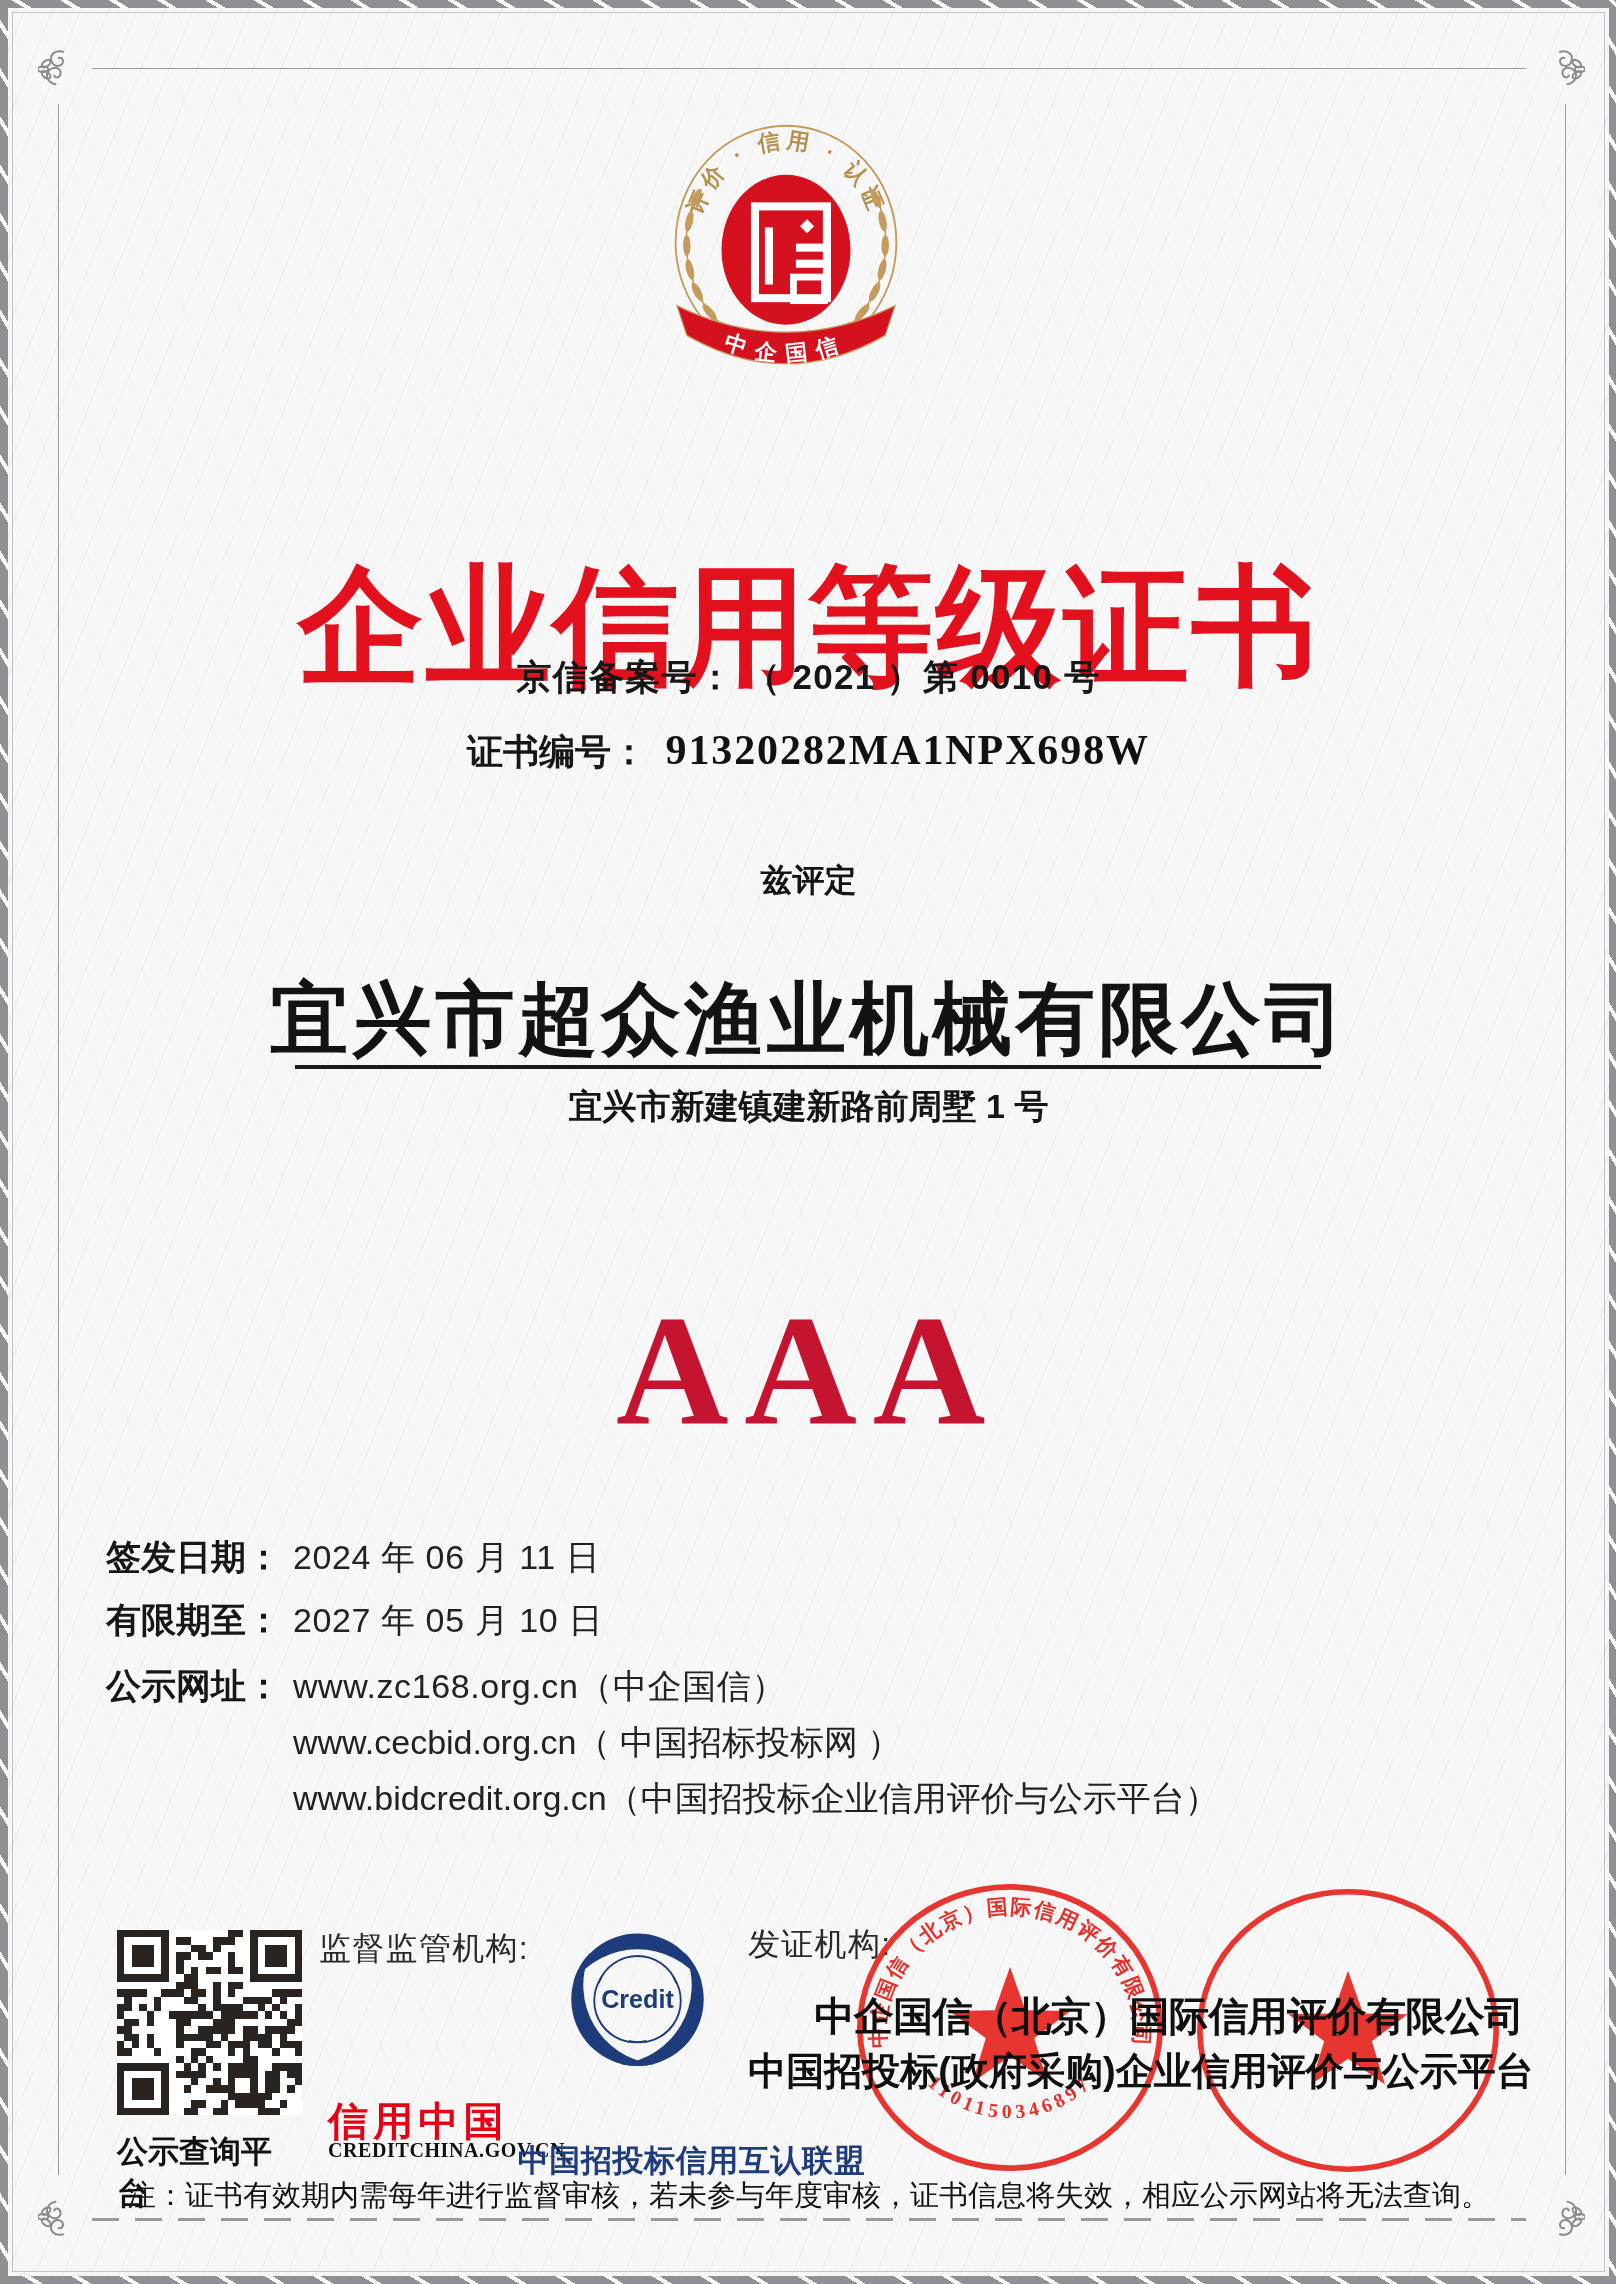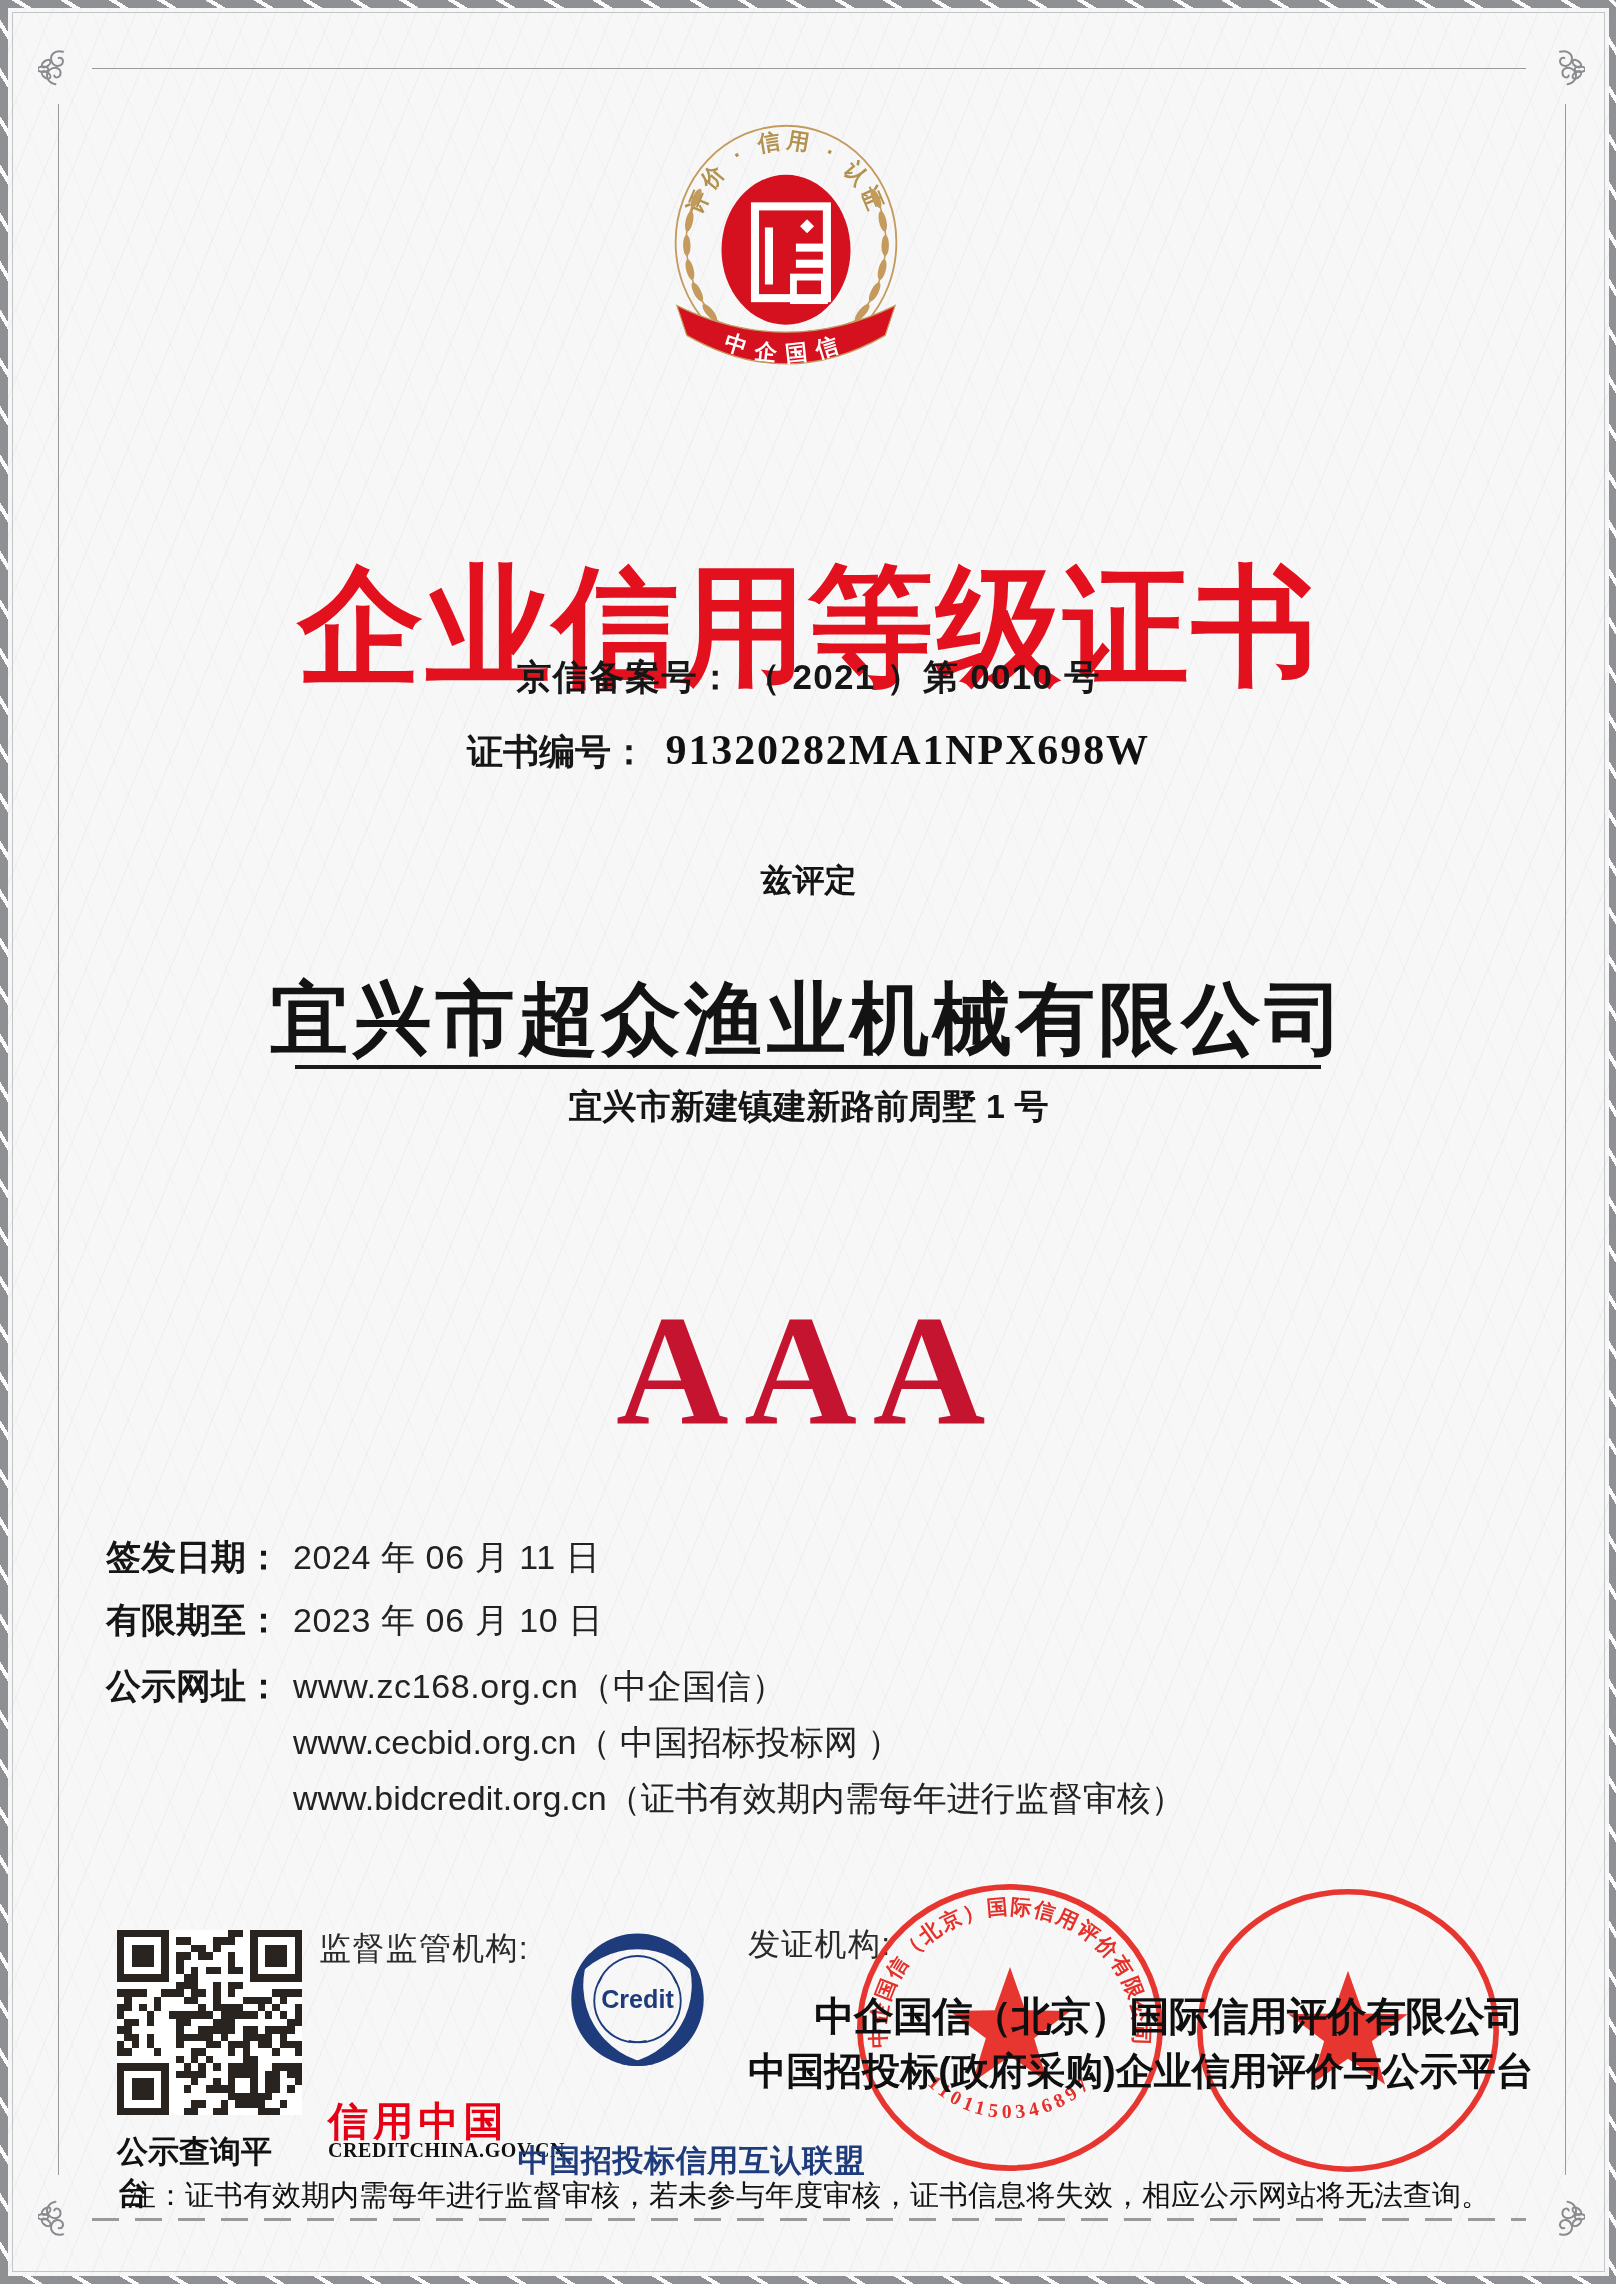--- a/index.html
+++ b/index.html
@@ -140,28 +140,28 @@
   <div class="abs company-underline" style="left:295px;top:1065px;width:1026px;"></div>
   <div class="abs center-row address" style="top:1084px;">宜兴市新建镇建新路前周墅 1 号</div>
   <div class="abs center-row rating" style="top:1237px;">AAA</div>
 
   <div class="abs field-row" style="left:106px;top:1534px;">
     <span class="field-label">签发日期：</span>
     <span class="field-value">2024 年 06 月 11 日</span>
   </div>
   <div class="abs field-row" style="left:106px;top:1597px;">
     <span class="field-label">有限期至：</span>
-    <span class="field-value">2023 年 06 月 10 日</span>
+    <span class="field-value">2027 年 05 月 10 日</span>
   </div>
   <div class="abs field-row" style="left:106px;top:1663px;">
     <span class="field-label">公示网址：</span>
     <span class="field-value">www.zc168.org.cn（中企国信）</span>
   </div>
   <div class="abs url-extra" style="left:293px;top:1720px;">www.cecbid.org.cn（ 中国招标投标网 ）</div>
-  <div class="abs url-extra" style="left:293px;top:1776px;">www.bidcredit.org.cn（证书有效期内需每年进行监督审核）</div>
+  <div class="abs url-extra" style="left:293px;top:1776px;">www.bidcredit.org.cn（中国招投标企业信用评价与公示平台）</div>
 
   <svg class="abs" style="left:117px;top:1930px;" width="185" height="185" viewBox="0 0 250 250" shape-rendering="crispEdges">
     <rect x="0" y="0" width="250" height="250" fill="#ffffff"></rect>
     <g fill="#2a2421">
       <rect x="0" y="0" width="70" height="70"></rect>
         <rect x="180" y="0" width="70" height="70"></rect>
         <rect x="0" y="180" width="70" height="70"></rect>
     </g>
     <g fill="#ffffff">
       <rect x="10" y="10" width="50" height="50"></rect>

